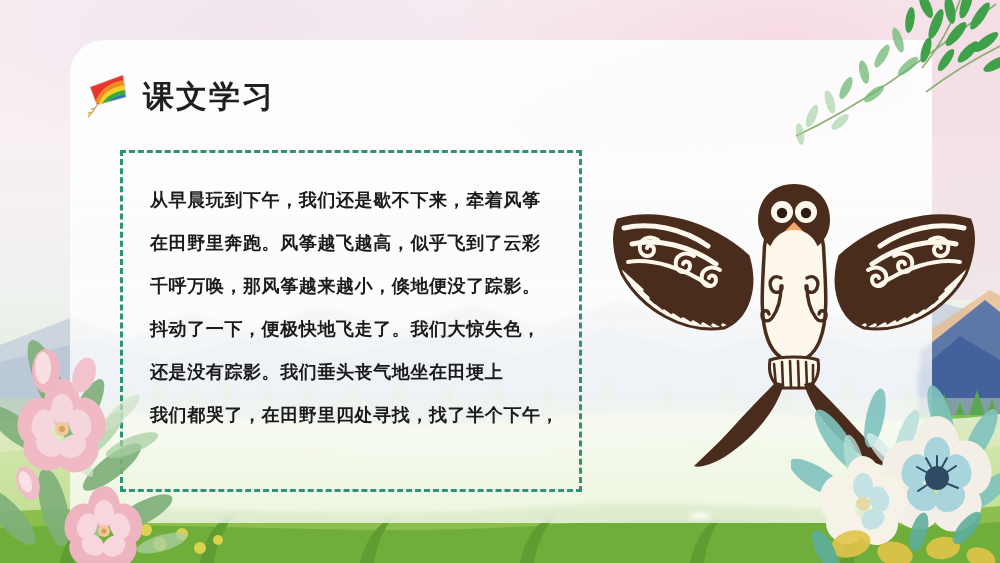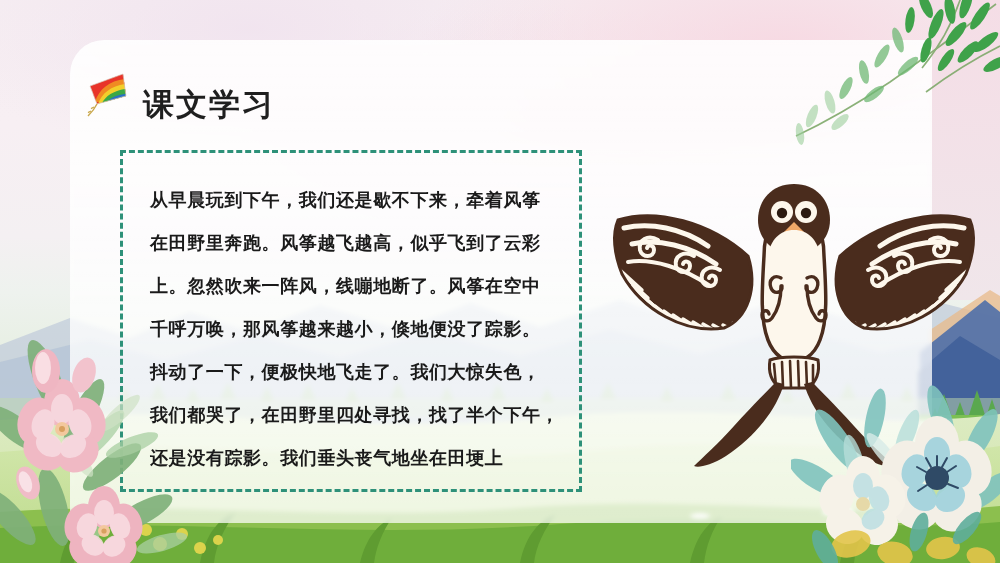--- a/index.html
+++ b/index.html
@@ -25,21 +25,21 @@
 
   
   .card{
     position:absolute;left:70px;top:40px;width:862px;height:483px;
     background:linear-gradient(180deg,rgba(255,255,255,.88) 0%,rgba(255,255,255,.80) 45%,rgba(255,255,255,.72) 100%);
     border-radius:34px 0 0 0;
     -webkit-backdrop-filter:blur(2px);backdrop-filter:blur(2px);
   }
 
   
-  .header{position:absolute;left:85px;top:72px;height:48px;display:flex;align-items:flex-end;gap:14px;}
+  .header{position:absolute;left:85px;top:72px;height:48px;display:flex;align-items:center;gap:14px;}
   .kite-icon{width:44px;height:50px;position:relative;flex:0 0 auto;}
   .page-title{
     font-size:31px;font-weight:700;color:#1f1f1f;letter-spacing:2px;line-height:1;
     font-family:"DejaVu Sans","Liberation Sans",sans-serif;
   }
 
   
   .passage-box{
     position:absolute;left:120px;top:150px;width:462px;height:342px;
     border:3px dashed #2e9179;
@@ -191,25 +191,24 @@
       </svg>
     </span>
     <span class="page-title">课文学习</span>
   </div>
 
   <div class="passage-box"></div>
 
   <div class="passage">
     <p>从早晨玩到下午，我们还是歇不下来，牵着风筝</p>
     <p>在田野里奔跑。风筝越飞越高，似乎飞到了云彩</p>
-    <p>上。忽然吹来一阵风，线嘣地断了。风筝在空中</p>
     <p>千呼万唤，那风筝越来越小，倏地便没了踪影。</p>
     <p>抖动了一下，便极快地飞走了。我们大惊失色，</p>
+    <p>还是没有踪影。我们垂头丧气地坐在田埂上</p>
     <p>我们都哭了，在田野里四处寻找，找了半个下午，</p>
-    <p>还是没有踪影。我们垂头丧气地坐在田埂上</p>
   </div>
 
   <div class="swallow">
     <svg viewBox="0 0 392 300">
       <defs>
         <clipPath id="wingL">
             <path d="M20,42 C58,30 112,44 150,78 C160,110 150,140 126,150 C86,156 44,132 24,96 C16,76 14,56 20,42 Z"></path>
           </clipPath>
         <clipPath id="wingR">
             <path d="M372,42 C334,30 280,44 242,78 C232,110 242,140 266,150 C306,156 348,132 368,96 C376,76 378,56 372,42 Z"></path>

